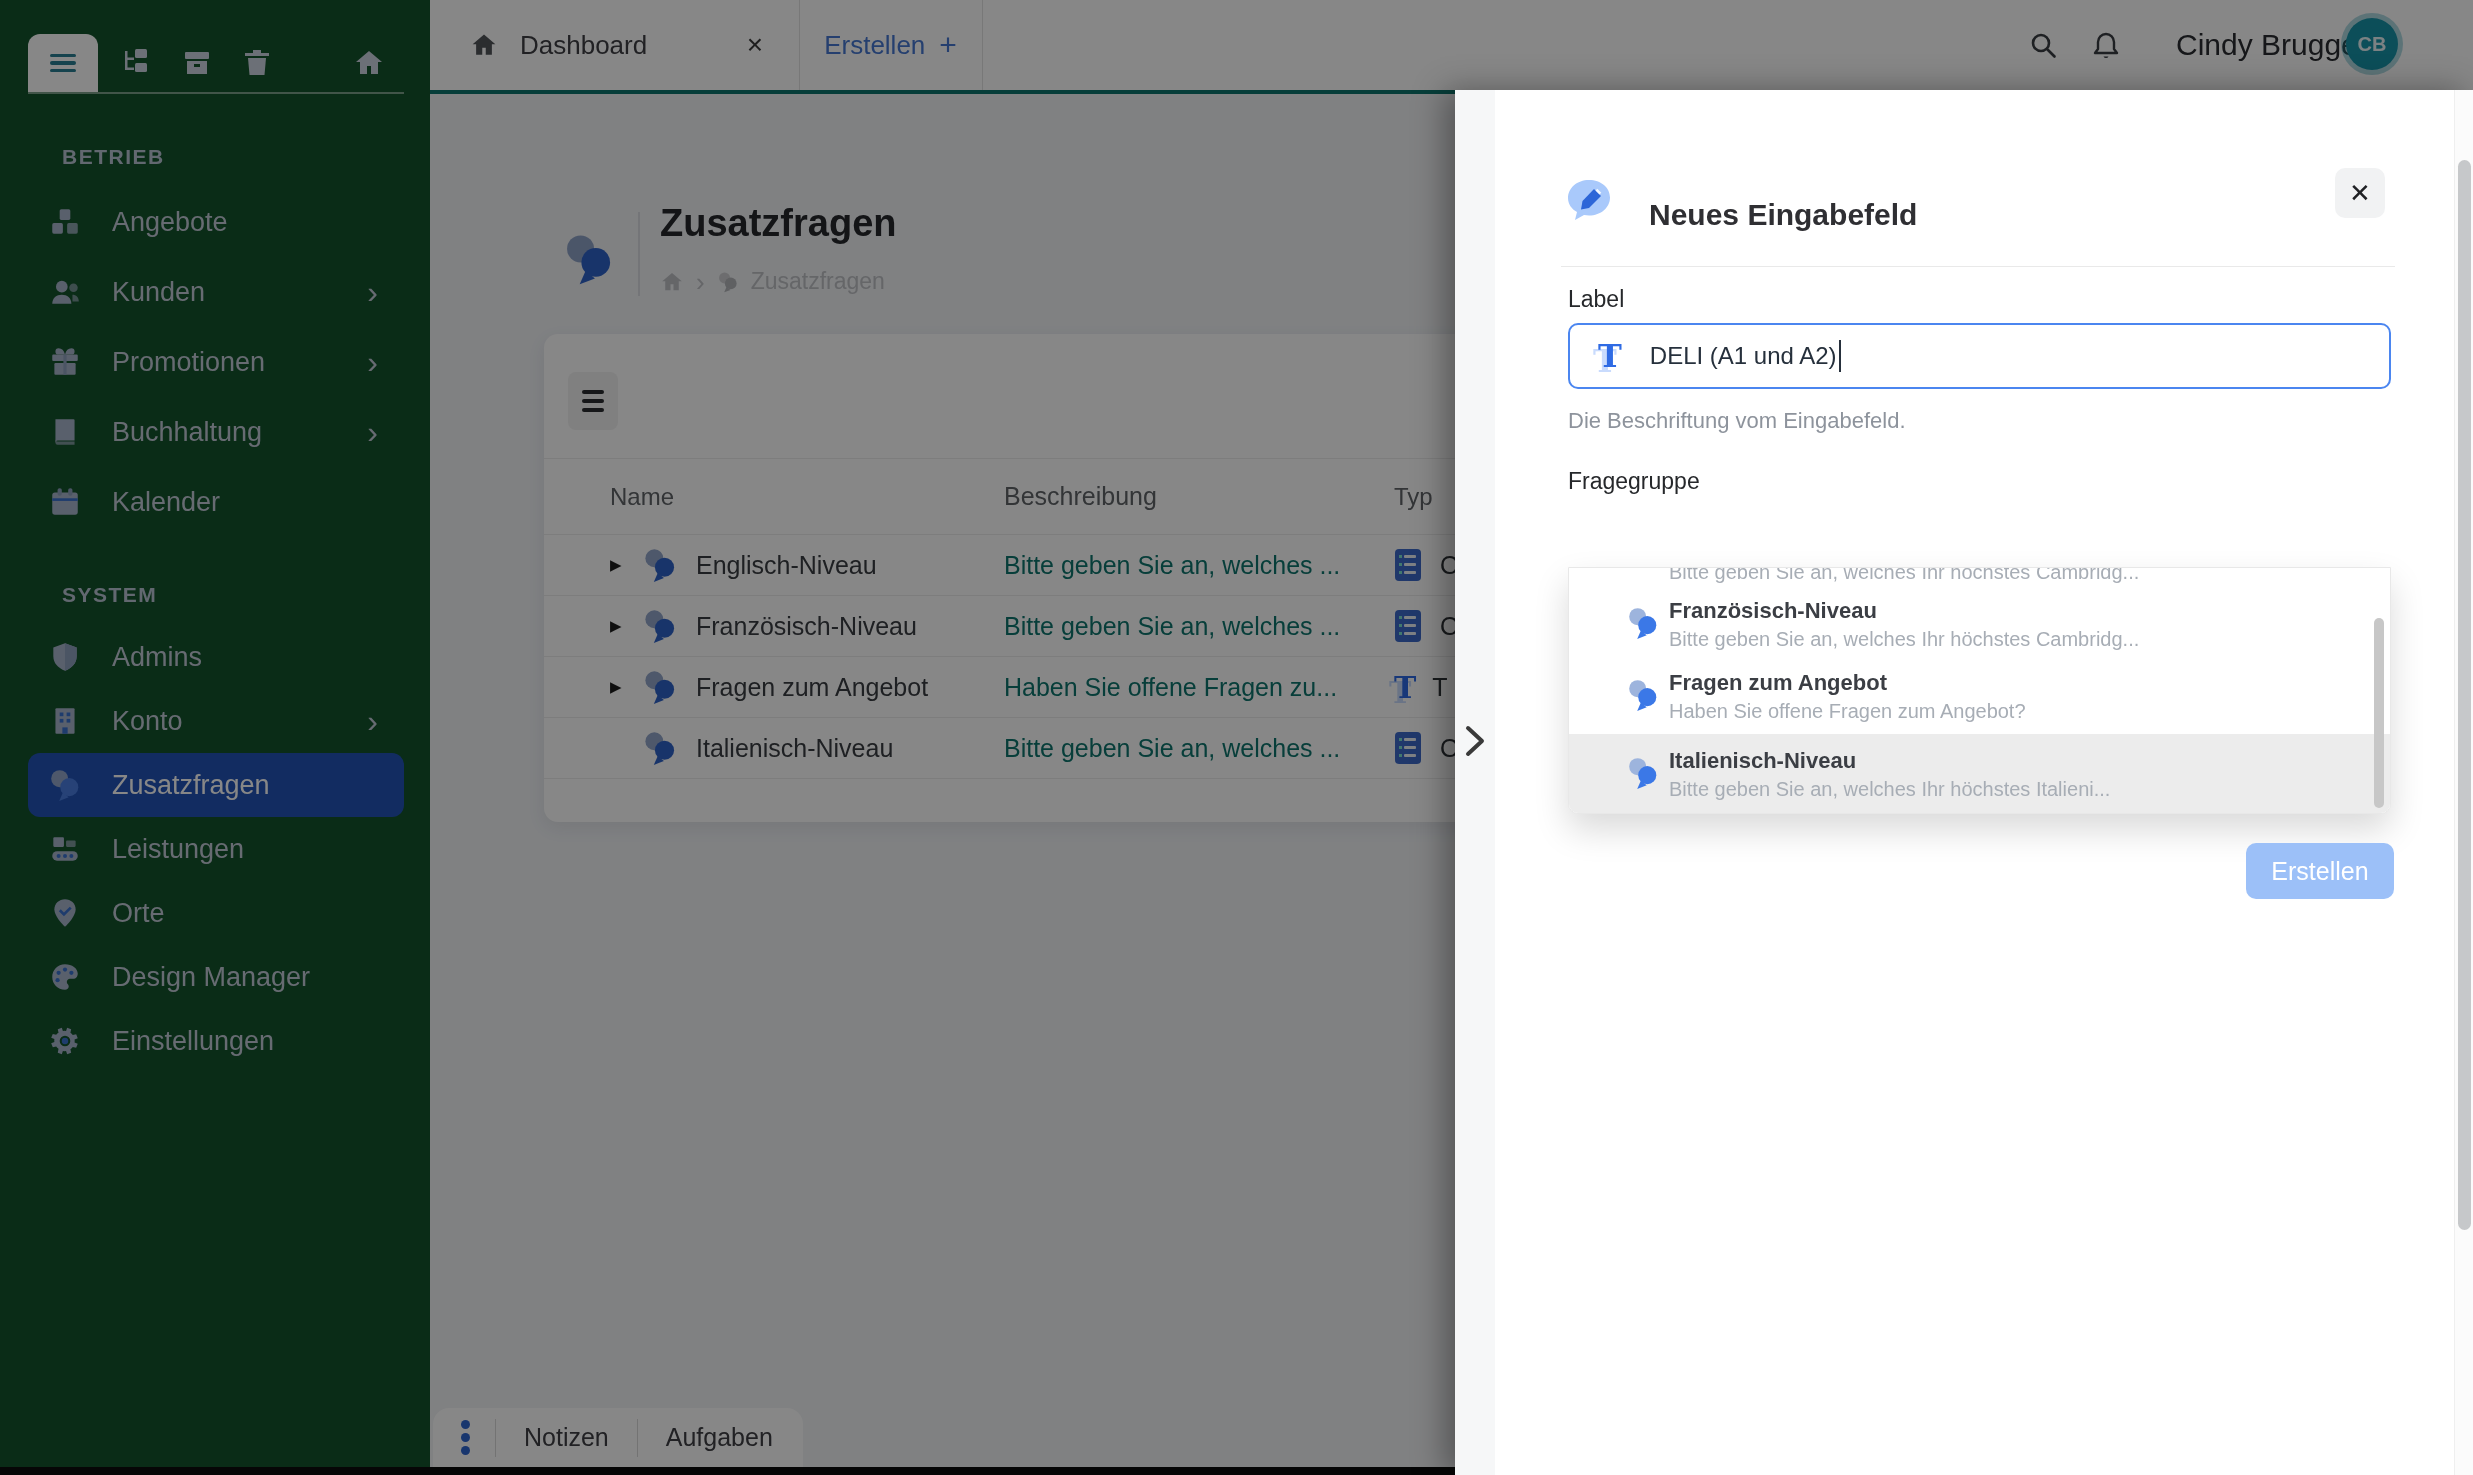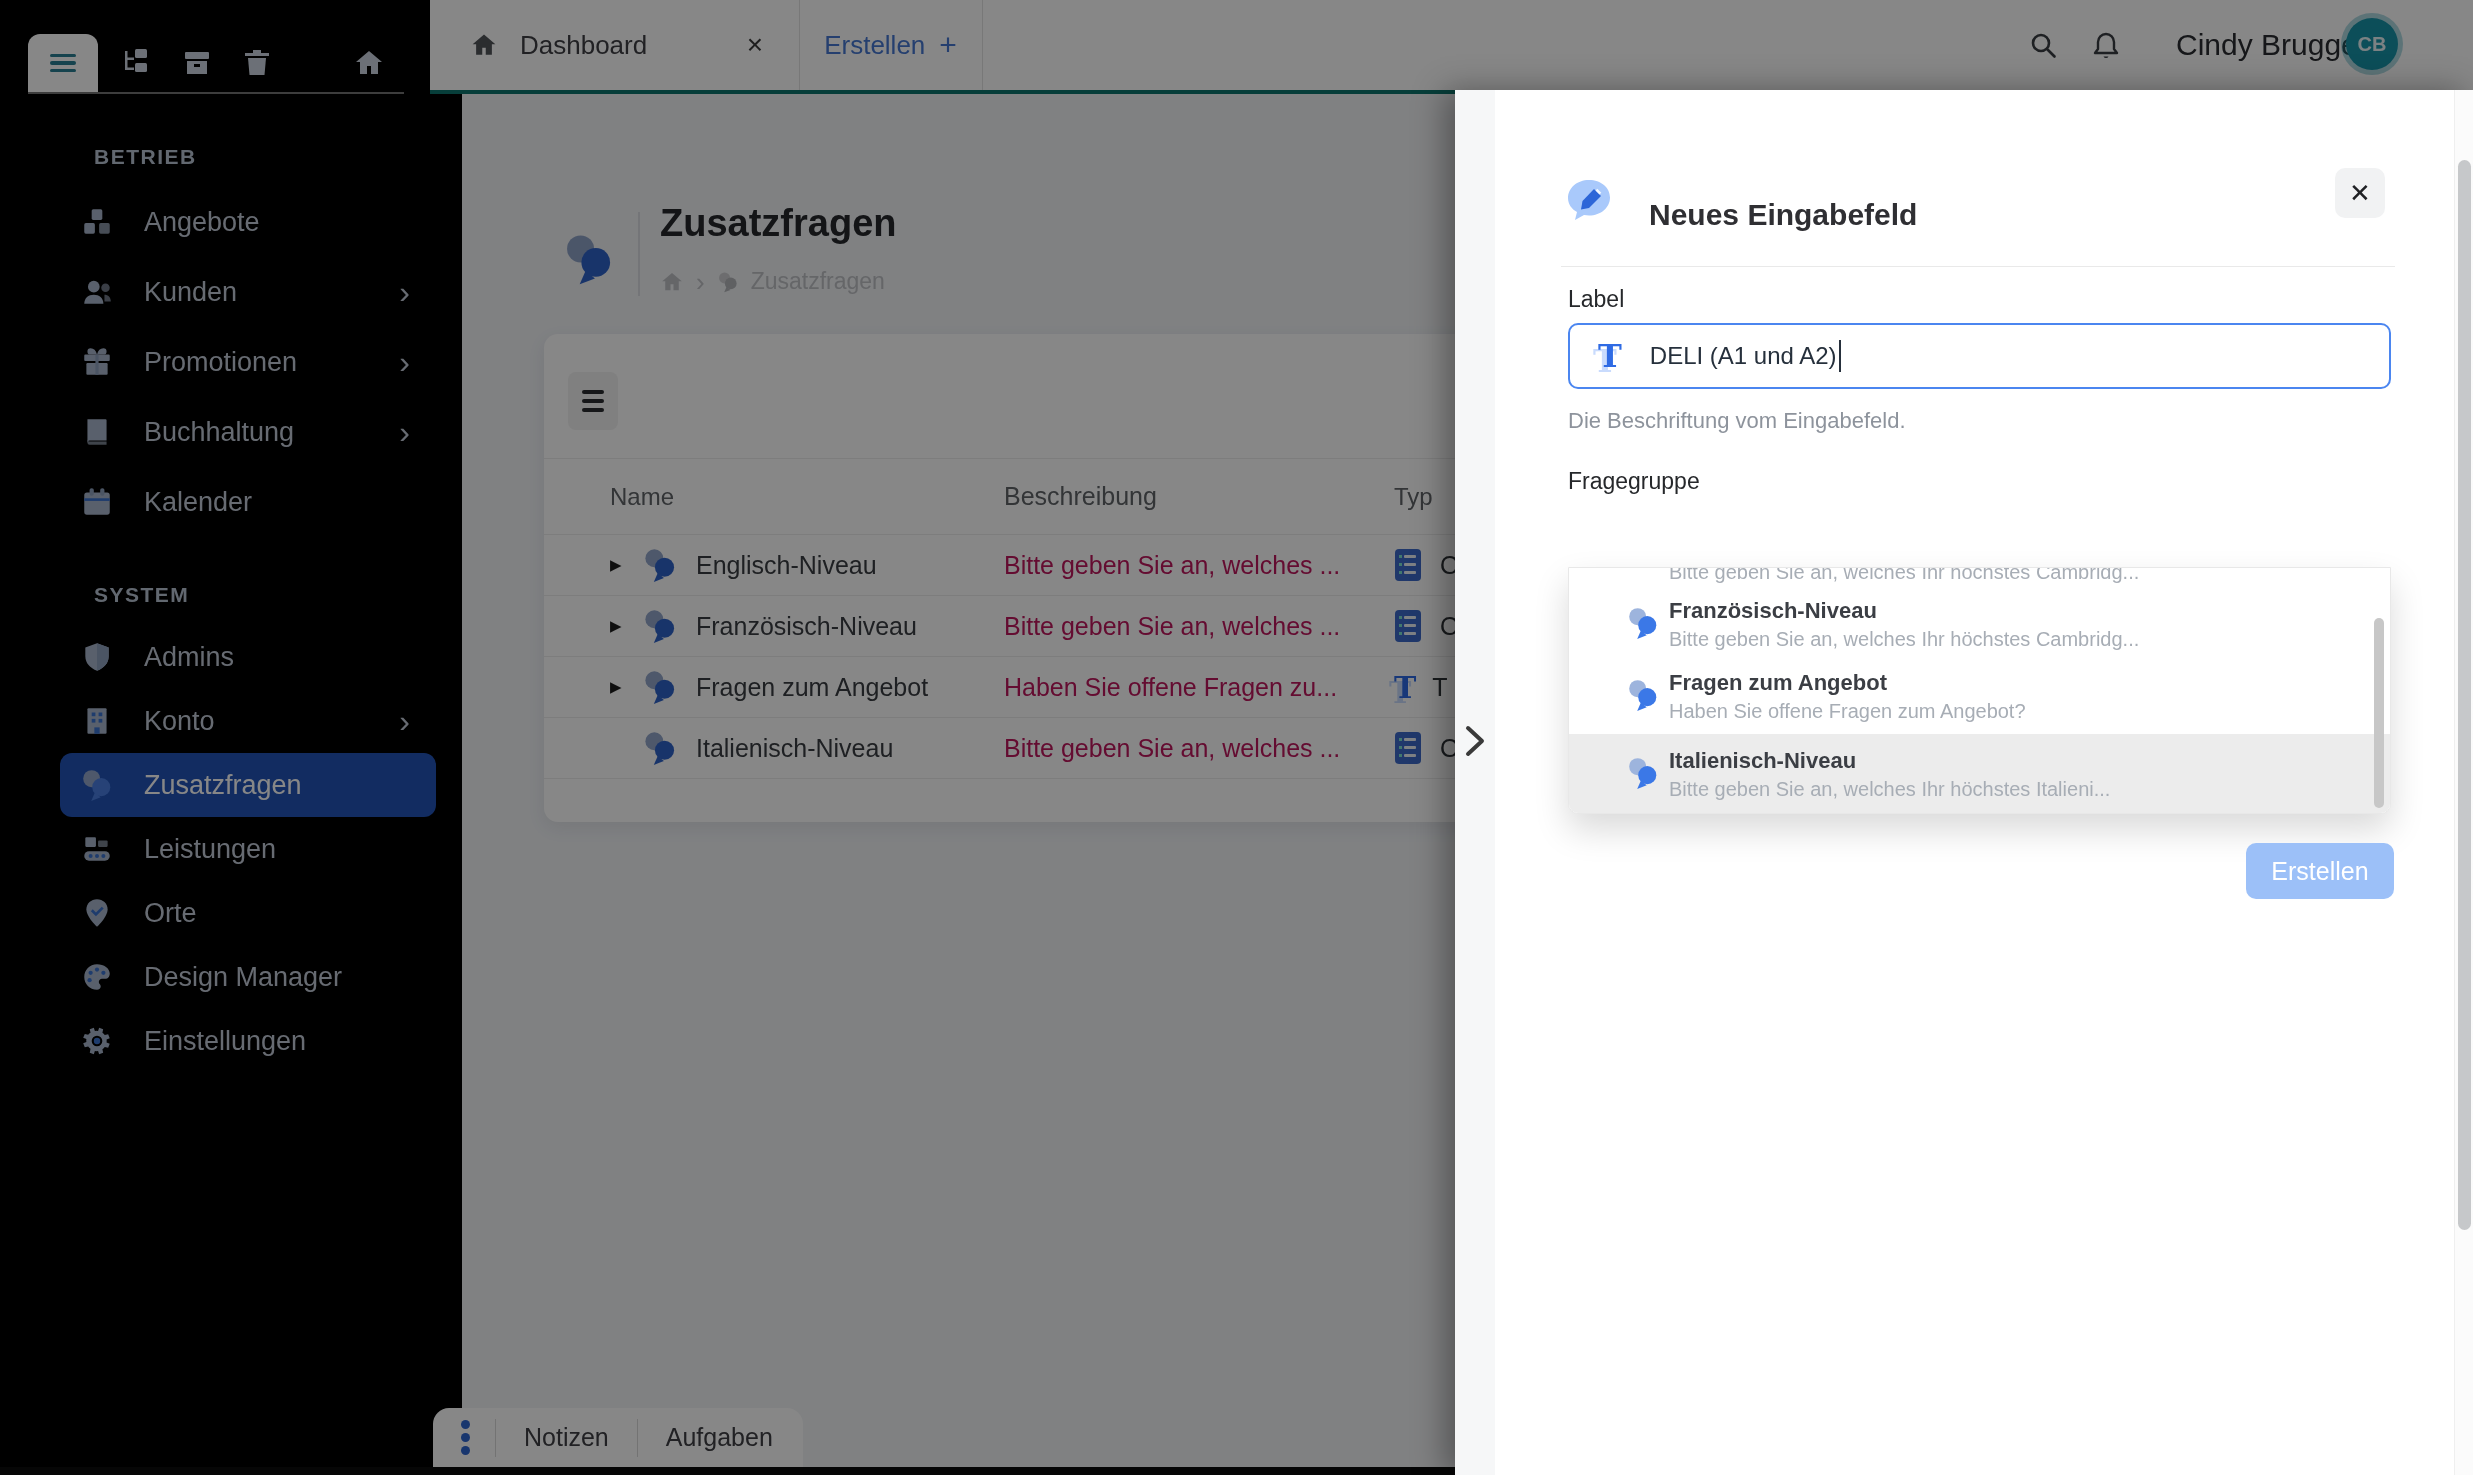--- a/index.html
+++ b/index.html
@@ -1,20 +1,20 @@
 <!DOCTYPE html>
 <html><head>
 <meta charset="utf-8">
 <style>
   html,body{margin:0;padding:0;background:#222;}
   .stage{position:relative;width:2473px;height:1475px;background:#f1f3f6;overflow:hidden;
          font-family:"Liberation Sans",sans-serif;-webkit-font-smoothing:antialiased;}
 
   
-  .sidebar{position:absolute;left:0;top:0;width:430px;height:1467px;background:#000000;z-index:2;padding-left:32px;}
+  .sidebar{position:absolute;left:0;top:0;width:430px;height:1467px;background:#14532d;z-index:2;}
   .side-toolbar{position:absolute;left:0;top:0;width:430px;height:95px;}
   .side-tab{position:absolute;left:28px;top:34px;width:70px;height:58px;background:#ffffff;border-radius:12px 12px 0 0;
             display:flex;align-items:center;justify-content:center;}
   .hamb i{display:block;width:26px;height:3.5px;background:#2b7f93;border-radius:2px;margin:4px 0;}
   .tool-ic{position:absolute;top:46px;width:34px;height:34px;display:flex;align-items:center;justify-content:center;}
   .side-divider{position:absolute;left:28px;right:26px;top:92px;height:2px;background:rgba(255,255,255,.45);}
   .side-section-title{margin:0;padding:0 0 0 62px;font-size:21px;font-weight:700;letter-spacing:1.5px;color:#b9c4d4;}
   .side-list{list-style:none;margin:18px 0 0 0;padding:0;}
   .side-item{position:relative;height:70px;display:flex;align-items:center;padding-left:48px;color:#c3cbd8;font-size:27px;}
   .sys .side-item{height:64px;}
@@ -49,21 +49,21 @@
   .card{position:absolute;left:114px;top:244px;width:1016px;height:488px;background:#ffffff;border-radius:14px;
         box-shadow:0 6px 18px rgba(30,40,60,.08);}
   .card-burger{position:absolute;left:24px;top:38px;width:50px;height:58px;background:#f1f1f1;border-radius:8px;
                display:flex;flex-direction:column;align-items:center;justify-content:center;cursor:pointer;}
   .card-burger i{display:block;width:22px;height:4px;background:#2a2c30;border-radius:2px;margin:2.5px 0;}
   .tbl{position:absolute;left:0;top:124px;width:100%;}
   .trow{display:flex;align-items:center;padding-left:66px;border-bottom:1px solid #ececec;box-sizing:border-box;}
   .thead{height:77px;border-top:1px solid #ececec;color:#606468;font-size:24px;}
   .tbody-row{height:61px;cursor:pointer;}
   .c-name{width:394px;display:flex;align-items:center;}
-  .c-desc{width:390px;color:#be185d;font-size:25px;white-space:nowrap;}
+  .c-desc{width:390px;color:#0f766e;font-size:25px;white-space:nowrap;}
   .c-typ{flex:1;display:flex;align-items:center;}
   .exp{width:18px;font-size:15px;color:#1e1e1e;}
   .row-ic{width:36px;height:36px;margin-left:14px;}
   .nm{margin-left:18px;color:#3a3d42;font-size:25px;}
   .typ-letter{margin-left:16px;font-size:25px;color:#2f3338;}
   .t-glyph{font-family:"DejaVu Serif",serif;font-weight:800;color:#2f6be4;text-shadow:-5px 5px 0 rgba(136,176,250,.45);}
 
   
   .dock{position:absolute;left:433px;top:1408px;width:370px;height:59px;background:#ffffff;border-radius:16px 16px 0 0;
         display:flex;align-items:center;z-index:2;}

